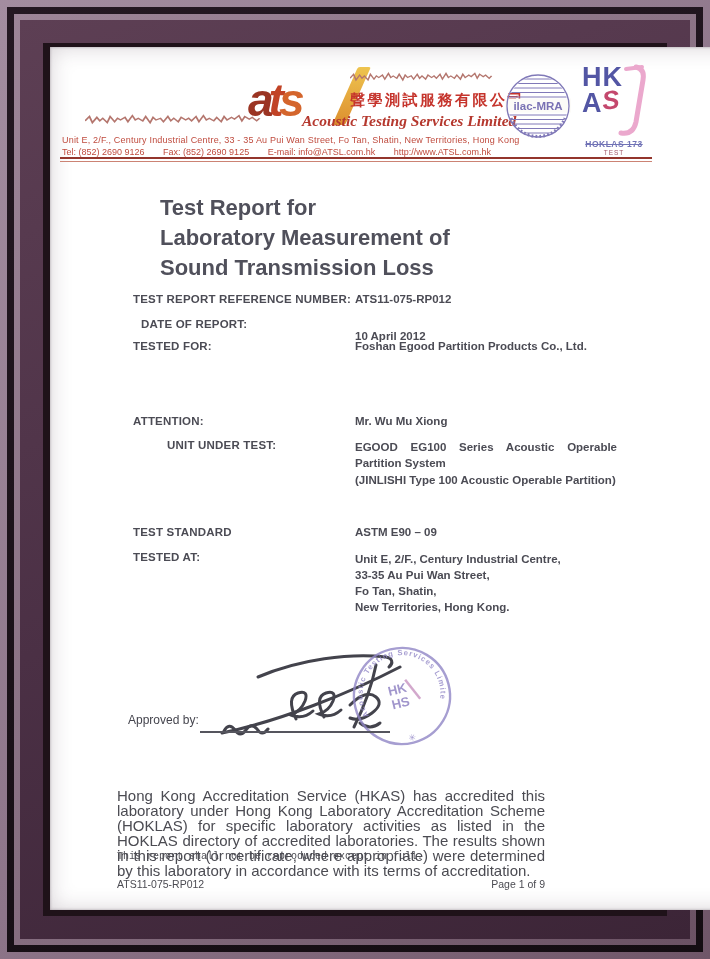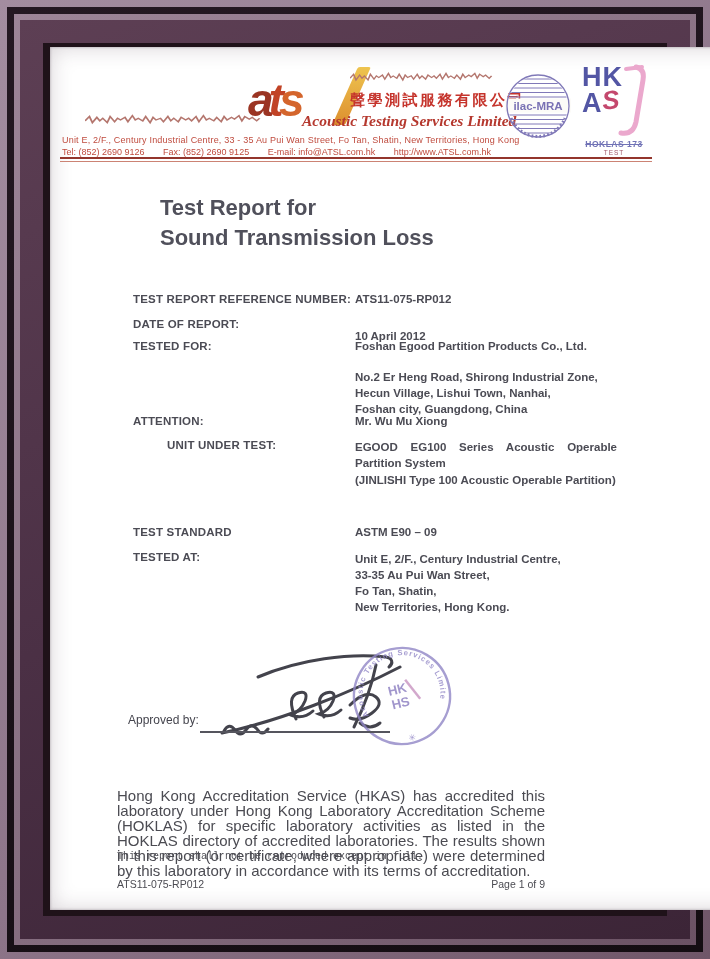--- a/index.html
+++ b/index.html
@@ -138,34 +138,32 @@
       <path d="M12,6 l16,-2" stroke="#eba8cd" stroke-width="4" stroke-linecap="round"></path>
     </svg>
   </div>
   <div class="hoklas">HOKLAS 173</div>
   <div class="hoklas-sub">TEST</div>
 
   <div class="rule"></div>
 
   <div class="title">
     <div>Test Report for</div>
+    <div>Laboratory Measurement of</div>
     <div>Sound Transmission Loss</div>
   </div>
 
   <div class="lbl" style="top:246px;">TEST REPORT REFERENCE NUMBER:</div>
   <div class="val" style="top:246px;">ATS11-075-RP012</div>
 
-  <div class="lbl" style="top:271px;">DATE OF REPORT:</div>
+  <div class="lbl" style="top:271px;margin-left:8px;">DATE OF REPORT:</div>
   <div class="val" style="top:271px;margin-top:12px;">10 April 2012</div>
 
   <div class="lbl" style="top:293px;">TESTED FOR:</div>
   <div class="val" style="top:293px;">Foshan Egood Partition Products Co., Ltd.</div>
-  <div class="val pre" style="top:322px;">No.2 Er Heng Road, Shirong Industrial Zone,
-Hecun Village, Lishui Town, Nanhai,
-Foshan city, Guangdong, China</div>
 
   <div class="lbl" style="top:368px;">ATTENTION:</div>
   <div class="val" style="top:368px;">Mr. Wu Mu Xiong</div>
 
   <div class="lbl" style="top:392px;padding-left:34px;">UNIT UNDER TEST:</div>
   <div class="val just" style="top:392px;line-height:16px;">EGOOD EG100 Series Acoustic Operable Partition System</div>
   <div class="val just" style="top:425px;line-height:16px;">(JINLISHI Type 100 Acoustic Operable Partition)</div>
 
   <div class="lbl" style="top:479px;">TEST STANDARD</div>
   <div class="val" style="top:479px;">ASTM E90 – 09</div>

